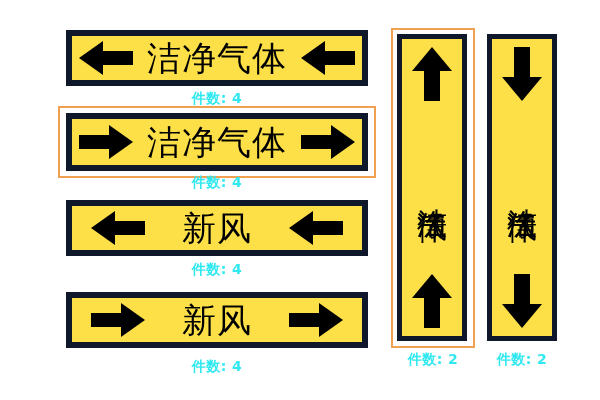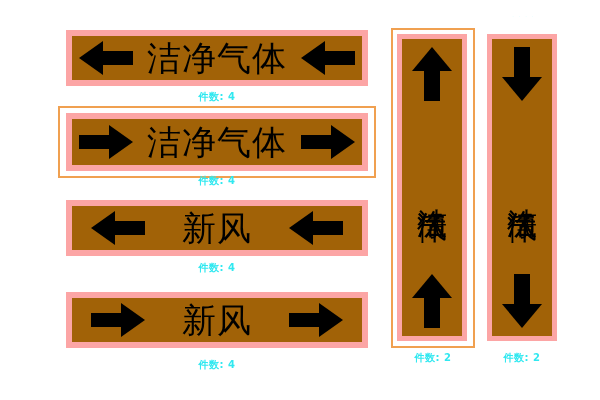--- a/index.html
+++ b/index.html
@@ -16,22 +16,22 @@
   .sign-wrap{position:absolute;}
   .sel-frame{
     position:absolute;
     border:2px solid #f0a050;
     background:#ffffff;
     box-sizing:border-box;
   }
   .sign{
     position:absolute;
     box-sizing:border-box;
-    background:#a16207;
-    border:6px solid #fca5a5;
+    background:#fde047;
+    border:6px solid #0f172a;
     display:flex;
     align-items:center;
     justify-content:space-around;
     overflow:hidden;
   }
   .sign.vert{
     flex-direction:column;
     justify-content:space-between;
     padding:8px 0;
     border-width:5px;
@@ -83,21 +83,21 @@
   }
   .arrow.v.up .shaft{top:24px;}
   .arrow.v.up .head{top:0;border-bottom:24px solid #000;}
   .arrow.v.down .shaft{top:0;}
   .arrow.v.down .head{bottom:0;border-top:24px solid #000;}
 
   
   .count{
     position:absolute;
     color:#30e8f0;
-    font-size:10px;
+    font-size:14px;
     font-family:"DejaVu Sans","Liberation Sans",sans-serif;
     font-weight:bold;
     white-space:nowrap;
     text-align:center;
     letter-spacing:0.5px;
   }
 
   
   .watermark{
     position:absolute;

